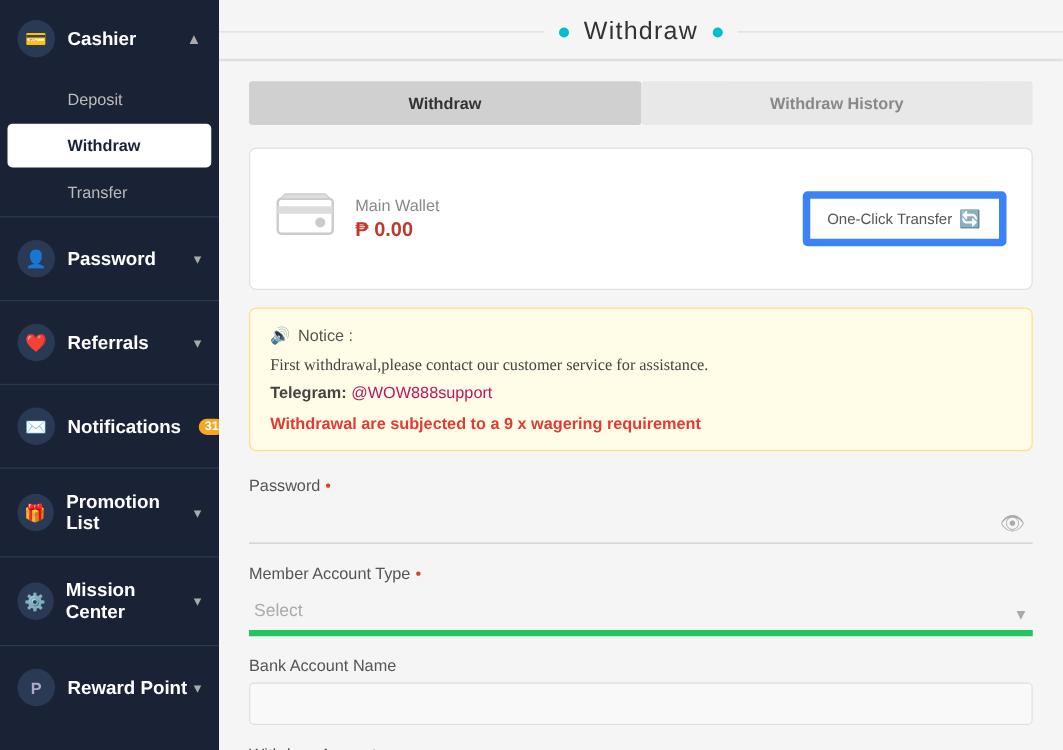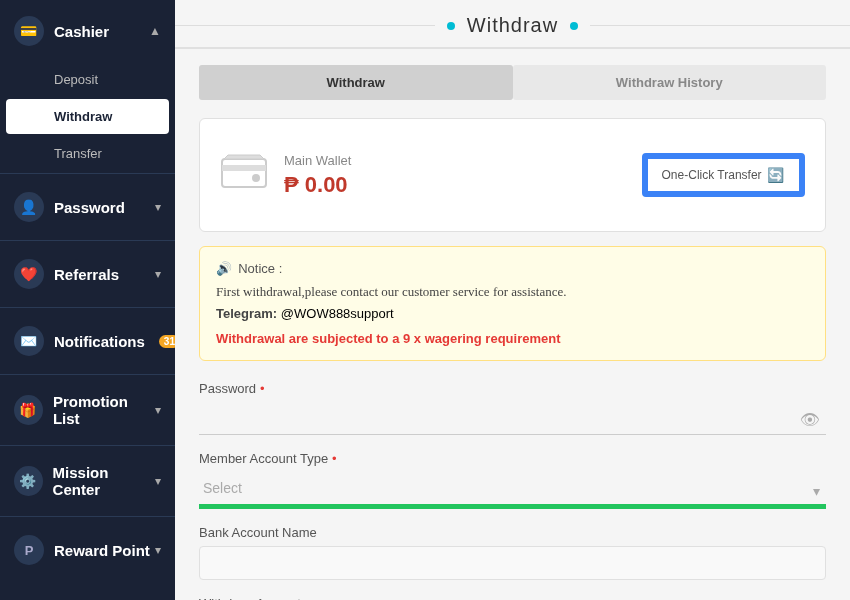--- a/index.html
+++ b/index.html
@@ -158,21 +158,21 @@
     .wallet-icon {
       font-size: 32px;
       color: #bbb;
     }
     .wallet-label {
       font-size: 13px;
       color: #888;
       margin-bottom: 4px;
     }
     .wallet-amount {
-      font-size: 22px;
+      font-size: 16px;
       font-weight: 700;
       color: #c0392b;
     }
     .one-click-btn {
       border: 6px solid #3b82f6;
       background: #fff;
       color: #555;
       padding: 8px 14px;
       border-radius: 4px;
       font-size: 12px;
@@ -403,21 +403,21 @@
     </div>
 
     <div class="notice-box">
       <div class="notice-title">
         <span>🔊</span>
         <span>Notice :</span>
       </div>
       <div class="notice-text">First withdrawal,please contact our customer service for assistance.</div>
       <div class="notice-telegram">
         <strong>Telegram:</strong>
-        <a href="#" style="color:#000000;margin-top:28px;">@WOW888support</a>
+        <a href="#" style="color:#be185d;margin-top:28px;">@WOW888support</a>
       </div>
       <div class="notice-warning">Withdrawal are subjected to a 9 x wagering requirement</div>
     </div>
 
     <div class="field-group">
       <div class="field-label">
         <span>Password</span>
         <span class="required">•</span>
       </div>
       <div class="field-input-wrapper">

